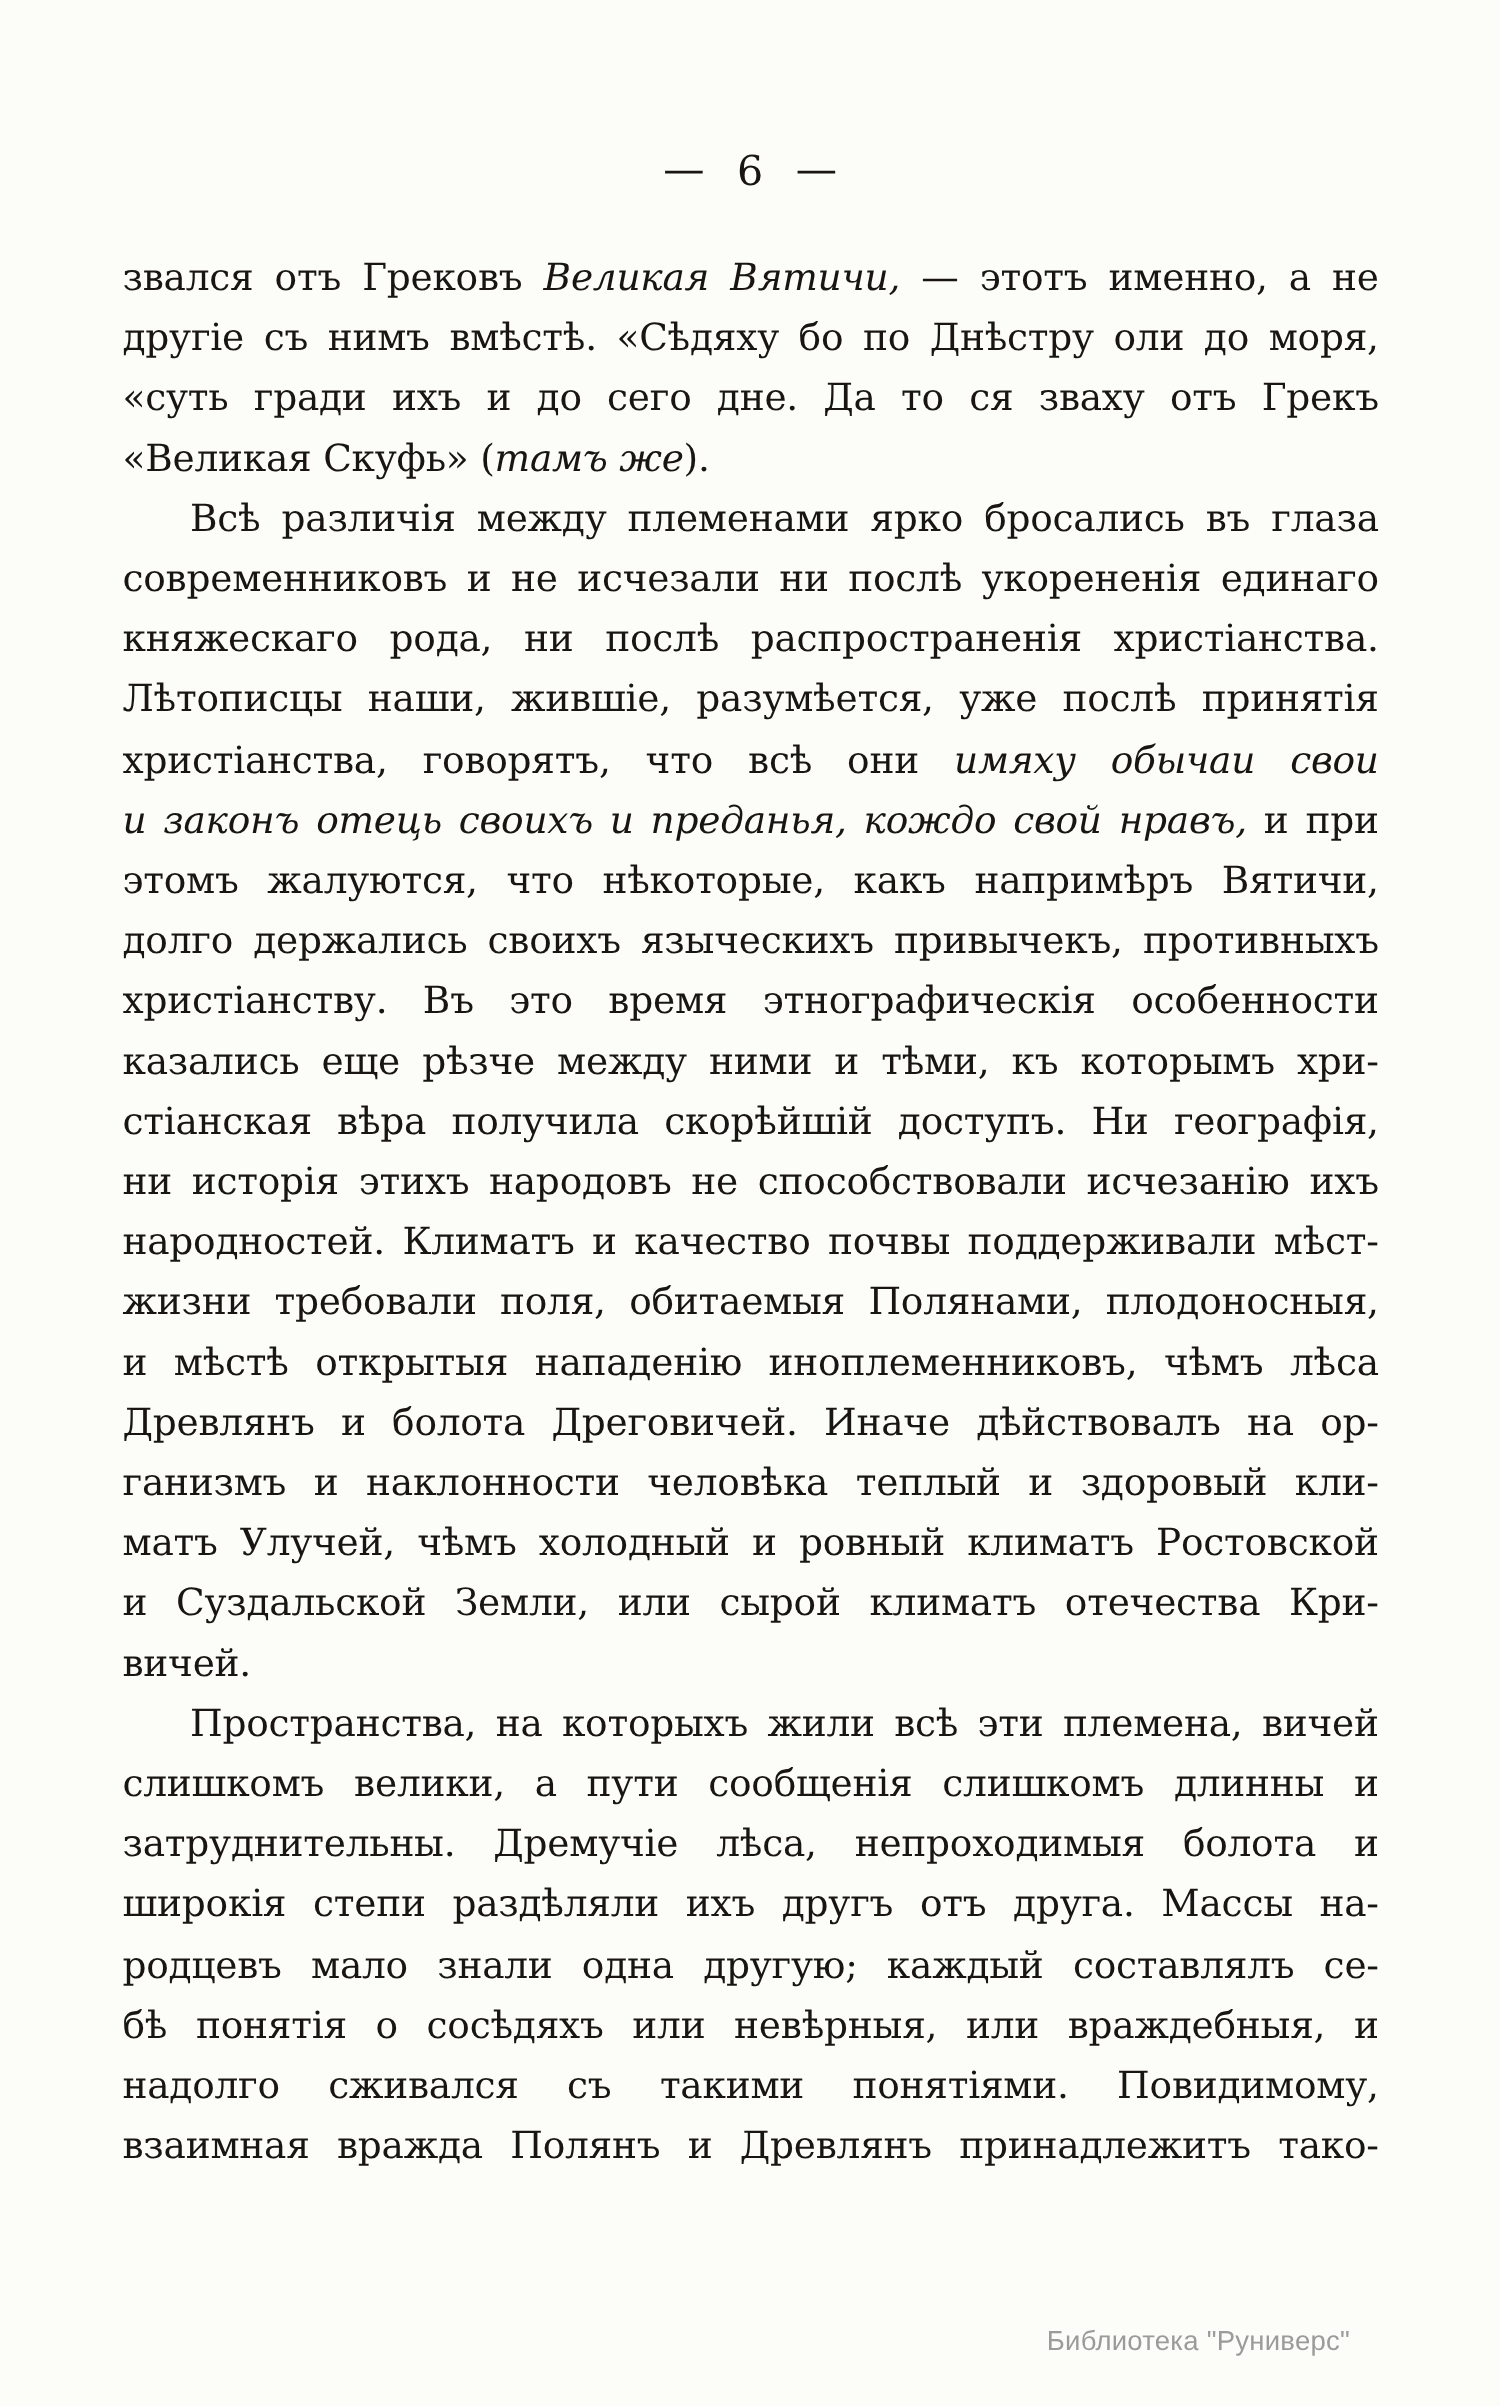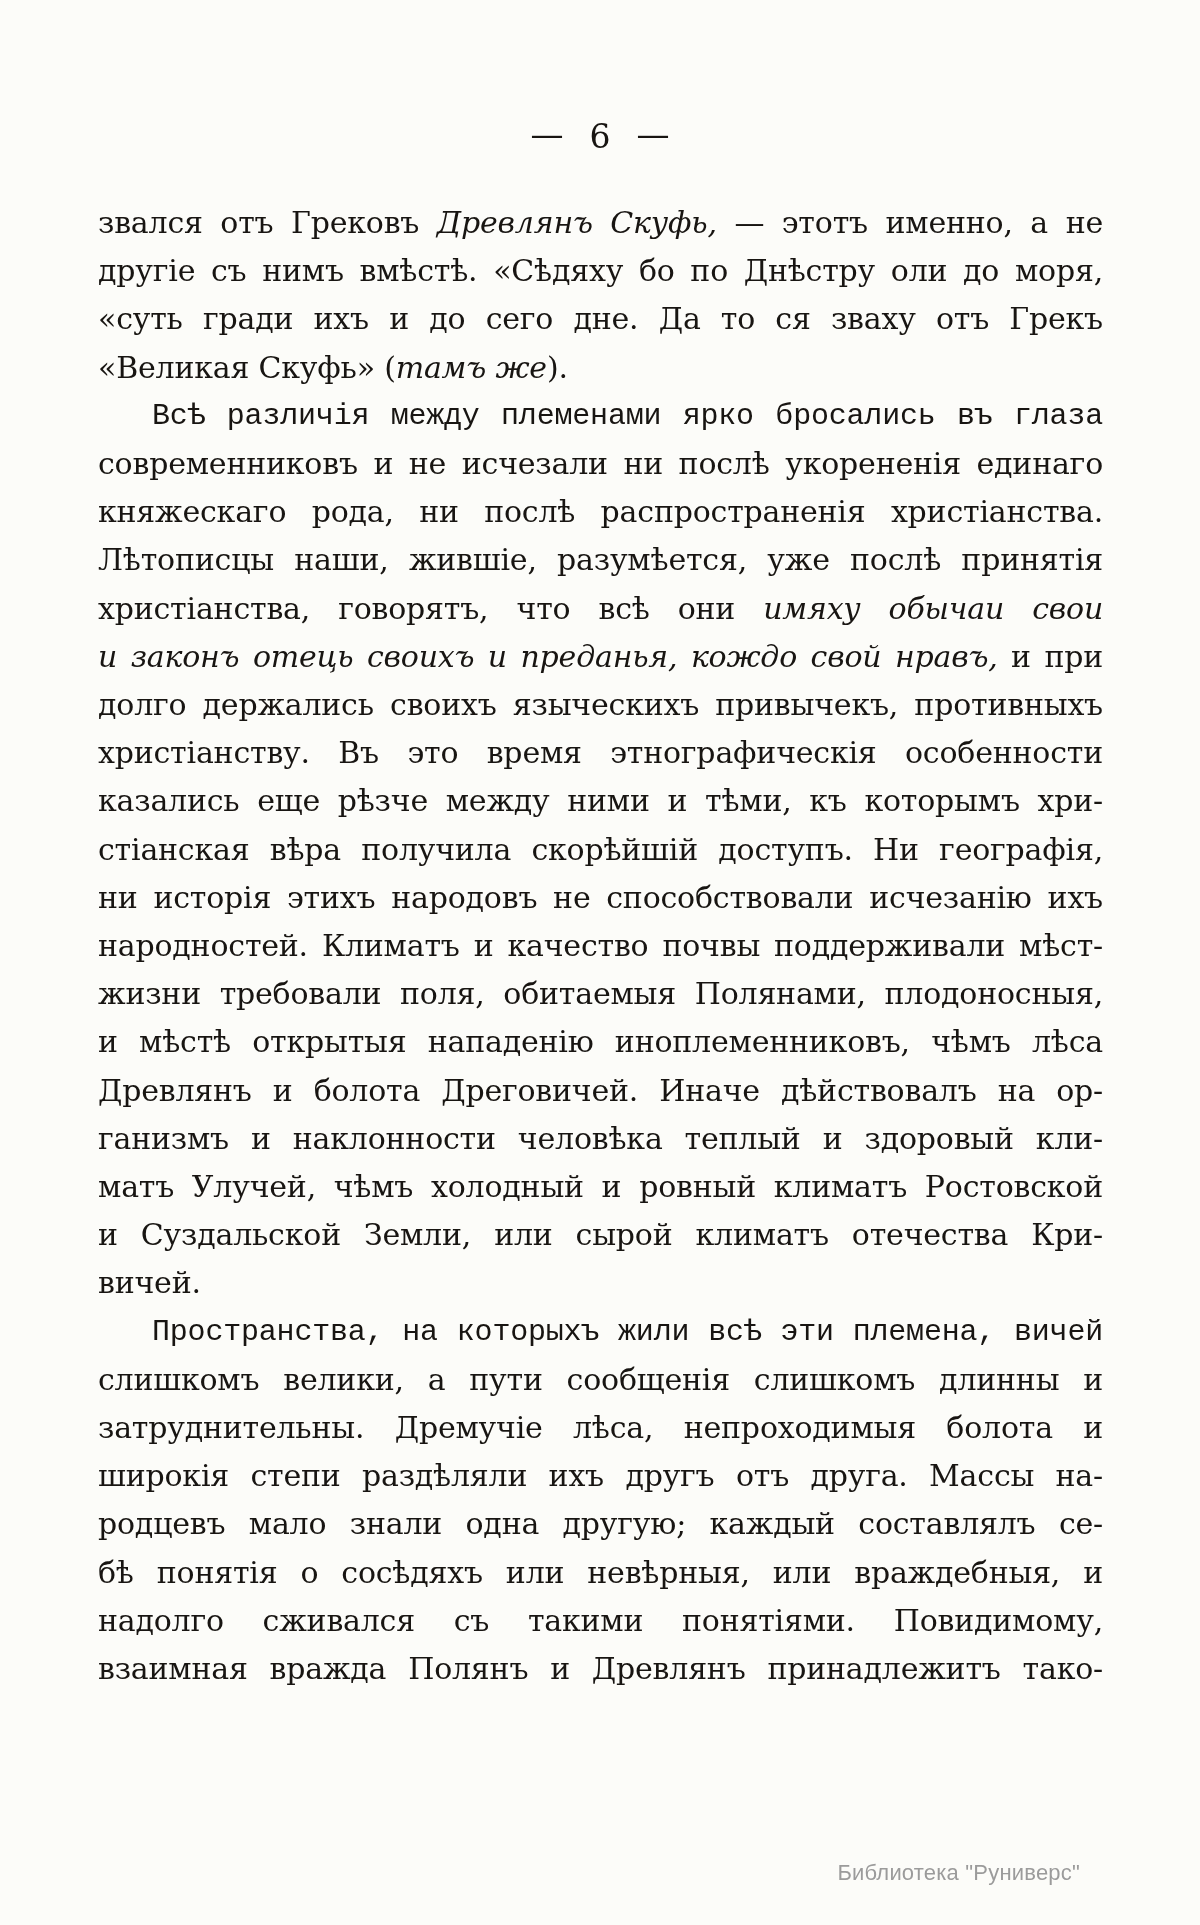--- a/index.html
+++ b/index.html
@@ -46,21 +46,20 @@
     letter-spacing: -0.2px;
     text-align: justify;
     text-align-last: justify;
   }
   .line.noj {
     text-align: center;
     text-align-last: left;
   }
   .para.indent .line:first-child {
     text-indent: 54px;
-    font-family: Liberation Mono, monospace;
   }
   .seg.it {
     font-style: italic;
   }
   .watermark {
     position: absolute;
     top: 1860px;
     right: 120px;
     font-family: "Liberation Sans", "DejaVu Sans", sans-serif;
     font-size: 22px;
@@ -72,32 +71,33 @@
 <body>
 
 <div class="page-header">
   <span class="dash">—</span>
   <span class="num">6</span>
   <span class="dash">—</span>
 </div>
 
 <div class="text-block" id="text-block">
     <div class="para">
-      <div class="line"><span class="seg">звался отъ Грековъ </span><span class="seg it">Древлянъ Скуфь,</span><span class="seg"> — этотъ именно, а не</span></div>
+      <div class="line"><span class="seg">звался отъ Грековъ </span><span class="seg it">Великая Вятичи,</span><span class="seg"> — этотъ именно, а не</span></div>
       <div class="line"><span class="seg">другіе съ нимъ вмѣстѣ. «Сѣдяху бо по Днѣстру оли до моря,</span></div>
       <div class="line"><span class="seg">«суть гради ихъ и до сего дне. Да то ся зваху отъ Грекъ</span></div>
       <div class="line noj"><span class="seg">«Великая Скуфь» (</span><span class="seg it">тамъ же</span><span class="seg">).</span></div>
     </div>
     <div class="para indent">
       <div class="line"><span class="seg">Всѣ различія между племенами ярко бросались въ глаза</span></div>
       <div class="line"><span class="seg">современниковъ и не исчезали ни послѣ укорененія единаго</span></div>
       <div class="line"><span class="seg">княжескаго рода, ни послѣ распространенія христіанства.</span></div>
       <div class="line"><span class="seg">Лѣтописцы наши, жившіе, разумѣется, уже послѣ принятія</span></div>
       <div class="line"><span class="seg">христіанства, говорятъ, что всѣ они </span><span class="seg it">имяху обычаи свои</span></div>
       <div class="line"><span class="seg it">и законъ отець своихъ и преданья, кождо свой нравъ,</span><span class="seg"> и при</span></div>
+      <div class="line"><span class="seg">этомъ жалуются, что нѣкоторые, какъ напримѣръ Вятичи,</span></div>
       <div class="line"><span class="seg">долго держались своихъ языческихъ привычекъ, противныхъ</span></div>
       <div class="line"><span class="seg">христіанству. Въ это время этнографическія особенности</span></div>
       <div class="line"><span class="seg">казались еще рѣзче между ними и тѣми, къ которымъ хри-</span></div>
       <div class="line"><span class="seg">стіанская вѣра получила скорѣйшій доступъ. Ни географія,</span></div>
       <div class="line"><span class="seg">ни исторія этихъ народовъ не способствовали исчезанію ихъ</span></div>
       <div class="line"><span class="seg">народностей. Климатъ и качество почвы поддерживали мѣст-</span></div>
       <div class="line"><span class="seg">жизни требовали поля, обитаемыя Полянами, плодоносныя,</span></div>
       <div class="line"><span class="seg">и мѣстѣ открытыя нападенію иноплеменниковъ, чѣмъ лѣса</span></div>
       <div class="line"><span class="seg">Древлянъ и болота Дреговичей. Иначе дѣйствовалъ на ор-</span></div>
       <div class="line"><span class="seg">ганизмъ и наклонности человѣка теплый и здоровый кли-</span></div>

